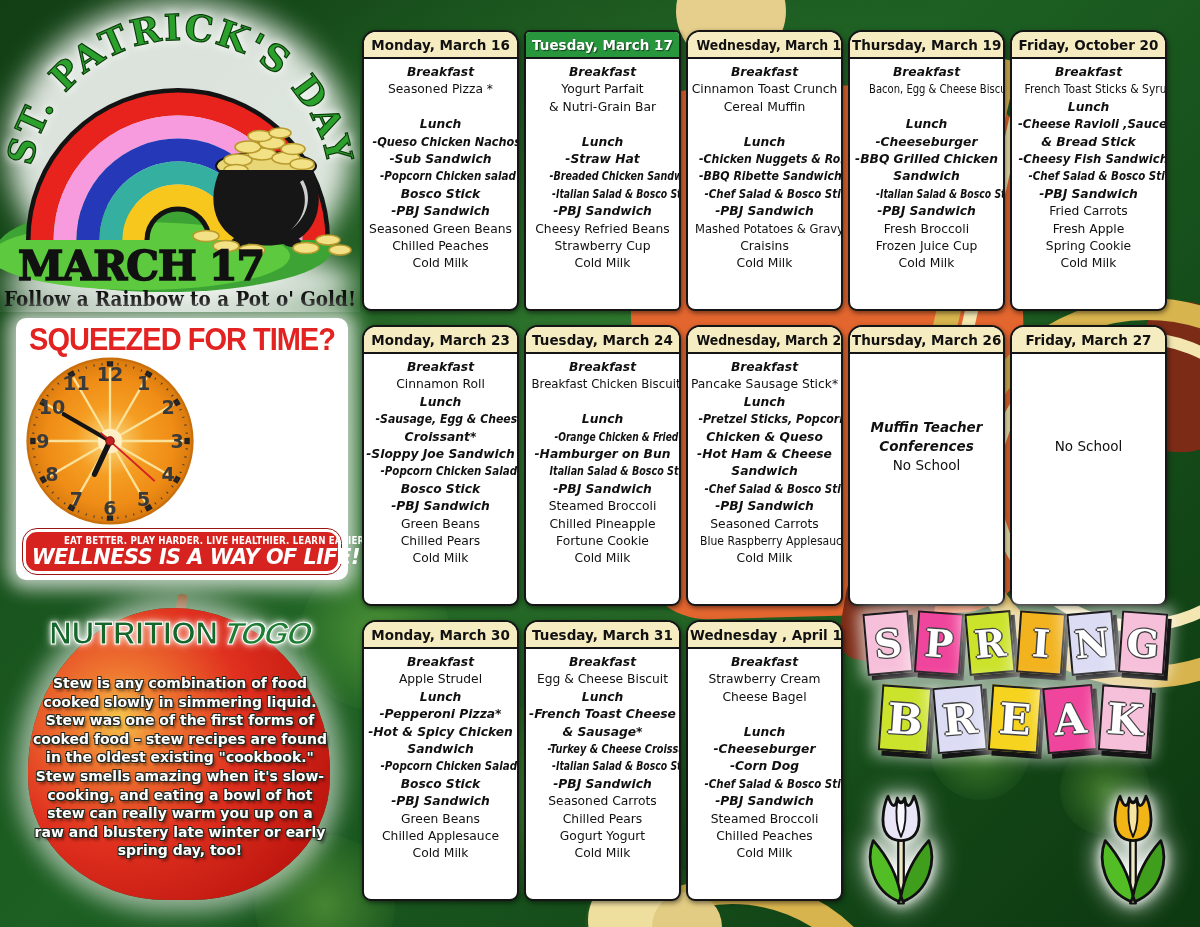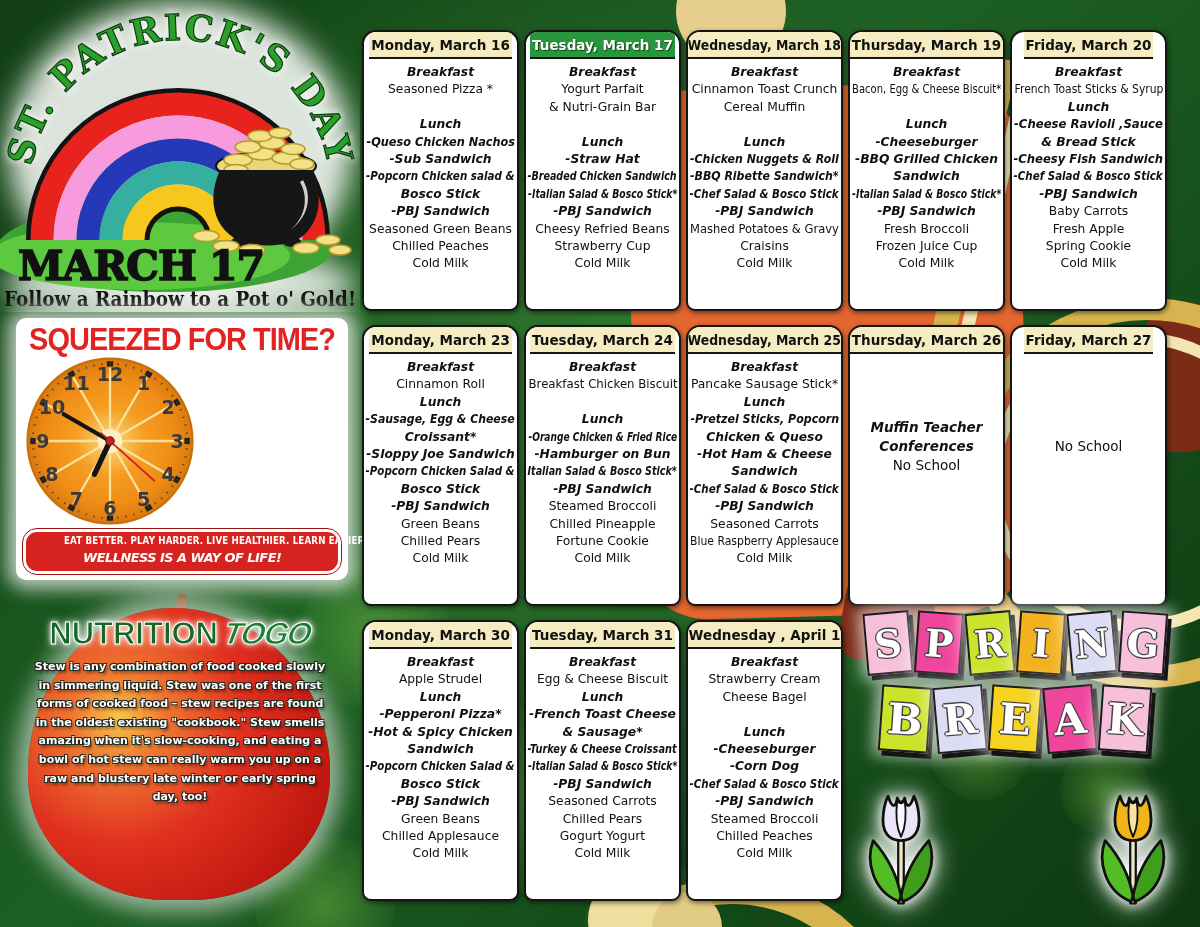--- a/index.html
+++ b/index.html
@@ -23,21 +23,21 @@
   .c3{left:676px;top:-44px;width:110px;height:110px;background:#e6cf8c;border-radius:50%;}
   .g1{left:300px;top:560px;width:150px;height:150px;} .g2{left:385px;top:700px;width:200px;height:200px;}
   .g3{left:545px;top:430px;width:120px;height:120px;} .g4{left:255px;top:835px;width:140px;height:140px;}
   .g5{left:930px;top:700px;width:100px;height:100px;} .g6{left:585px;top:860px;width:130px;height:130px;}
   .g7{left:1060px;top:745px;width:90px;height:90px;}
 
   
   .grid{position:absolute;left:362px;top:30px;z-index:2;display:grid;
     grid-template-columns:repeat(5,157px);grid-auto-rows:281px;column-gap:5px;row-gap:14px;}
   .card{background:#fff;border:2px solid #151515;border-radius:14px 14px 9px 9px;overflow:hidden;
-    display:flex;flex-direction:column;box-shadow:1px 2px 5px rgba(0,0,0,.5);align-items:center;}
+    display:flex;flex-direction:column;box-shadow:1px 2px 5px rgba(0,0,0,.5);}
   .card-head{background:#f6ecc2;border-bottom:2px solid #151515;text-align:center;
     font-weight:bold;font-size:13.5px;padding:6px 2px 4px;color:#111;line-height:15px;}
   .card-head.green{background:#28963d;color:#fff;text-shadow:1px 1px 1px rgba(0,0,0,.55);}
   .card-body{flex:1;padding:5px 2px 2px;text-align:center;font-size:12.3px;color:#101010;}
   .line{display:block;line-height:17.4px;height:17.4px;white-space:nowrap;overflow:visible;}
   .line.sp{height:17.4px;}
   .line.h span,.line.e span{font-weight:bold;font-style:italic;}
   .fit{display:inline-block;white-space:nowrap;transform-origin:50% 50%;}
   .card.center .card-body{display:flex;flex-direction:column;justify-content:center;padding-bottom:70px;font-size:13.5px;}
   .card.center .line{line-height:19px;height:19px;}
@@ -50,35 +50,35 @@
   .squeezed{position:absolute;left:16px;top:318px;width:332px;height:262px;z-index:2;
     background:#fff;border-radius:10px;box-shadow:0 0 18px 9px rgba(255,255,255,.7);padding:6px 8px;box-sizing:border-box;}
   .sq-title{margin:0;text-align:center;color:#e32222;font-weight:900;font-size:29px;line-height:30px;
     font-family:"Liberation Sans",sans-serif;letter-spacing:-1px;transform:scaleY(1.08);}
   .sq-row{display:flex;margin-top:3px;}
   .sq-body{width:142px;margin:2px 0 0;font-size:12.6px;line-height:17.4px;color:#181818;}
   .sq-clock{width:168px;height:168px;margin-left:2px;flex:none;}
   .banner{position:absolute;left:7px;right:7px;bottom:6px;background:#d7231f;border:3px solid #fff;
     outline:1px solid #9a1512;border-radius:14px;text-align:center;color:#fff;padding:2px 4px 3px;}
   .banner-l1{font-size:10.6px;font-weight:900;letter-spacing:.2px;line-height:13px;}
-  .banner-l2{font-size:13px;font-weight:900;font-style:italic;line-height:21px;letter-spacing:-.5px;}
+  .banner-l2{font-size:21px;font-weight:900;font-style:italic;line-height:21px;letter-spacing:-.5px;}
 
   
   .nutrition{position:absolute;left:0;top:588px;width:360px;height:339px;z-index:2;}
   .apple{position:absolute;left:28px;top:20px;width:302px;height:292px;
     background:radial-gradient(circle at 30% 38%, #f6c64a 0%, #ef7a31 16%, #e0301f 45%, #c01810 78%, #a31106 100%);
     border-radius:48% 52% 46% 46% / 56% 56% 42% 42%;
     box-shadow:0 0 22px 12px rgba(255,255,255,.55);}
   .stem{position:absolute;left:176px;top:6px;width:10px;height:28px;background:#7d4414;border-radius:4px;transform:rotate(7deg);}
   .nut-inner{position:relative;z-index:1;text-align:center;padding-top:30px;}
   .nut-title{font-family:"Liberation Sans",sans-serif;font-weight:900;font-size:31px;line-height:32px;
     color:#15672a;-webkit-text-stroke:1px #fff;text-shadow:0 0 8px #fff,0 0 4px #fff;}
   .nut-title .togo{display:inline-block;font-style:italic;transform:skewX(-10deg);margin-left:6px;
     color:#1d7d33;letter-spacing:-1px;}
-  .nut-body{width:298px;margin:8px auto 0;color:#fff;font-weight:bold;font-size:11px;line-height:18.6px;
+  .nut-body{width:298px;margin:24px auto 0;color:#fff;font-weight:bold;font-size:14px;line-height:18.6px;
     text-shadow:-1px -1px 0 #232a22,1px -1px 0 #232a22,-1px 1px 0 #232a22,1px 1px 0 #232a22,2px 3px 3px rgba(0,0,0,.55);}
   .nut-footer{margin-top:10px;font-family:"Liberation Sans",sans-serif;font-weight:900;font-size:21px;
     letter-spacing:1px;color:#15672a;-webkit-text-stroke:1px #fff;text-shadow:0 0 8px #fff,2px 2px 2px rgba(0,0,0,.35);}
 
   
   .spring{position:absolute;left:856px;top:612px;width:318px;height:305px;z-index:2;}
   .sb-row{display:flex;justify-content:center;gap:5px;}
   .sb-row2{margin-top:12px;}
   .tile{display:flex;align-items:center;justify-content:center;border:2px solid #1c1c1c;
     box-shadow:4px 5px 0 #141414,0 0 15px 5px rgba(255,255,255,.65);
@@ -259,21 +259,21 @@
           <div class="line e"><span class="fit" style="transform: scaleX(0.92);">-Queso Chicken Nachos</span></div>
           <div class="line e"><span class="fit">-Sub Sandwich</span></div>
           <div class="line e"><span class="fit" style="transform: scaleX(0.842);">-Popcorn Chicken salad &amp;</span></div>
           <div class="line e"><span class="fit">Bosco Stick</span></div>
           <div class="line e"><span class="fit">-PBJ Sandwich</span></div>
           <div class="line r"><span class="fit">Seasoned Green Beans</span></div>
           <div class="line r"><span class="fit">Chilled Peaches</span></div>
           <div class="line r"><span class="fit">Cold Milk</span></div>
         </div>
       </div>
-      <div class="card" style="grid-area: 1 / 2;">
+      <div class="card" style="grid-area: 1 / 2; border-radius: 6px;">
         <div class="card-head green"><span class="fit">Tuesday, March 17</span></div>
         <div class="card-body">
           <div class="line h"><span class="fit">Breakfast</span></div>
           <div class="line r"><span class="fit">Yogurt Parfait</span></div>
           <div class="line r"><span class="fit">&amp; Nutri-Grain Bar</span></div>
           <div class="line sp"></div>
           <div class="line h"><span class="fit">Lunch</span></div>
           <div class="line e"><span class="fit">-Straw Hat</span></div>
           <div class="line e"><span class="fit" style="transform: scaleX(0.776);">-Breaded Chicken Sandwich</span></div>
           <div class="line e"><span class="fit" style="transform: scaleX(0.756);">-Italian Salad &amp; Bosco Stick*</span></div>
@@ -311,31 +311,31 @@
           <div class="line e"><span class="fit">-BBQ Grilled Chicken</span></div>
           <div class="line e"><span class="fit">Sandwich</span></div>
           <div class="line e"><span class="fit" style="transform: scaleX(0.756);">-Italian Salad &amp; Bosco Stick*</span></div>
           <div class="line e"><span class="fit">-PBJ Sandwich</span></div>
           <div class="line r"><span class="fit">Fresh Broccoli</span></div>
           <div class="line r"><span class="fit">Frozen Juice Cup</span></div>
           <div class="line r"><span class="fit">Cold Milk</span></div>
         </div>
       </div>
       <div class="card" style="grid-area: 1 / 5;">
-        <div class="card-head"><span class="fit">Friday, March 20</span></div>
+        <div class="card-head"><span class="fit">Friday, October 20</span></div>
         <div class="card-body">
           <div class="line h"><span class="fit">Breakfast</span></div>
           <div class="line r"><span class="fit" style="transform: scaleX(0.876);">French Toast Sticks &amp; Syrup</span></div>
           <div class="line h"><span class="fit">Lunch</span></div>
           <div class="line e"><span class="fit" style="transform: scaleX(0.949);">-Cheese Ravioli ,Sauce</span></div>
           <div class="line e"><span class="fit">&amp; Bread Stick</span></div>
           <div class="line e"><span class="fit" style="transform: scaleX(0.943);">-Cheesy Fish Sandwich</span></div>
           <div class="line e"><span class="fit" style="transform: scaleX(0.837);">-Chef Salad &amp; Bosco Stick</span></div>
           <div class="line e"><span class="fit">-PBJ Sandwich</span></div>
-          <div class="line r"><span class="fit">Baby Carrots</span></div>
+          <div class="line r"><span class="fit">Fried Carrots</span></div>
           <div class="line r"><span class="fit">Fresh Apple</span></div>
           <div class="line r"><span class="fit">Spring Cookie</span></div>
           <div class="line r"><span class="fit">Cold Milk</span></div>
         </div>
       </div>
       <div class="card" style="grid-area: 2 / 1;">
         <div class="card-head"><span class="fit">Monday, March 23</span></div>
         <div class="card-body">
           <div class="line h"><span class="fit">Breakfast</span></div>
           <div class="line r"><span class="fit">Cinnamon Roll</span></div>

